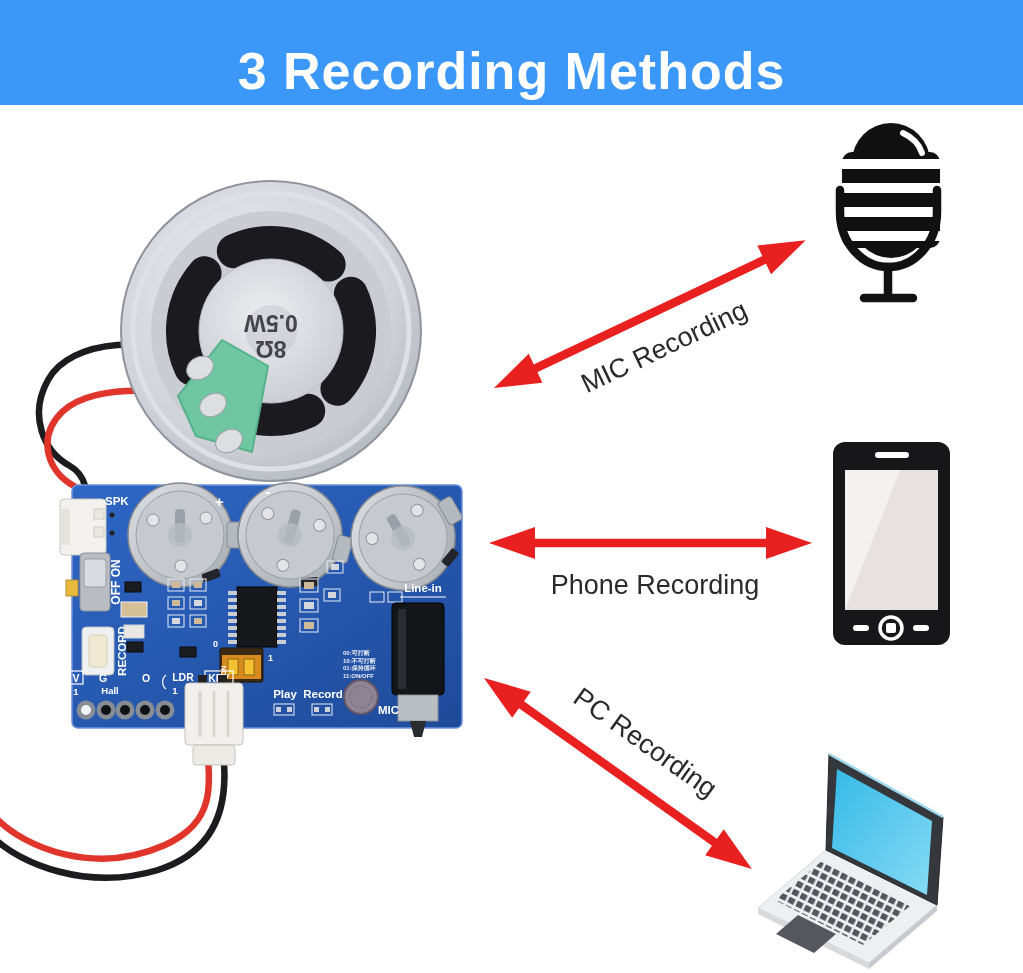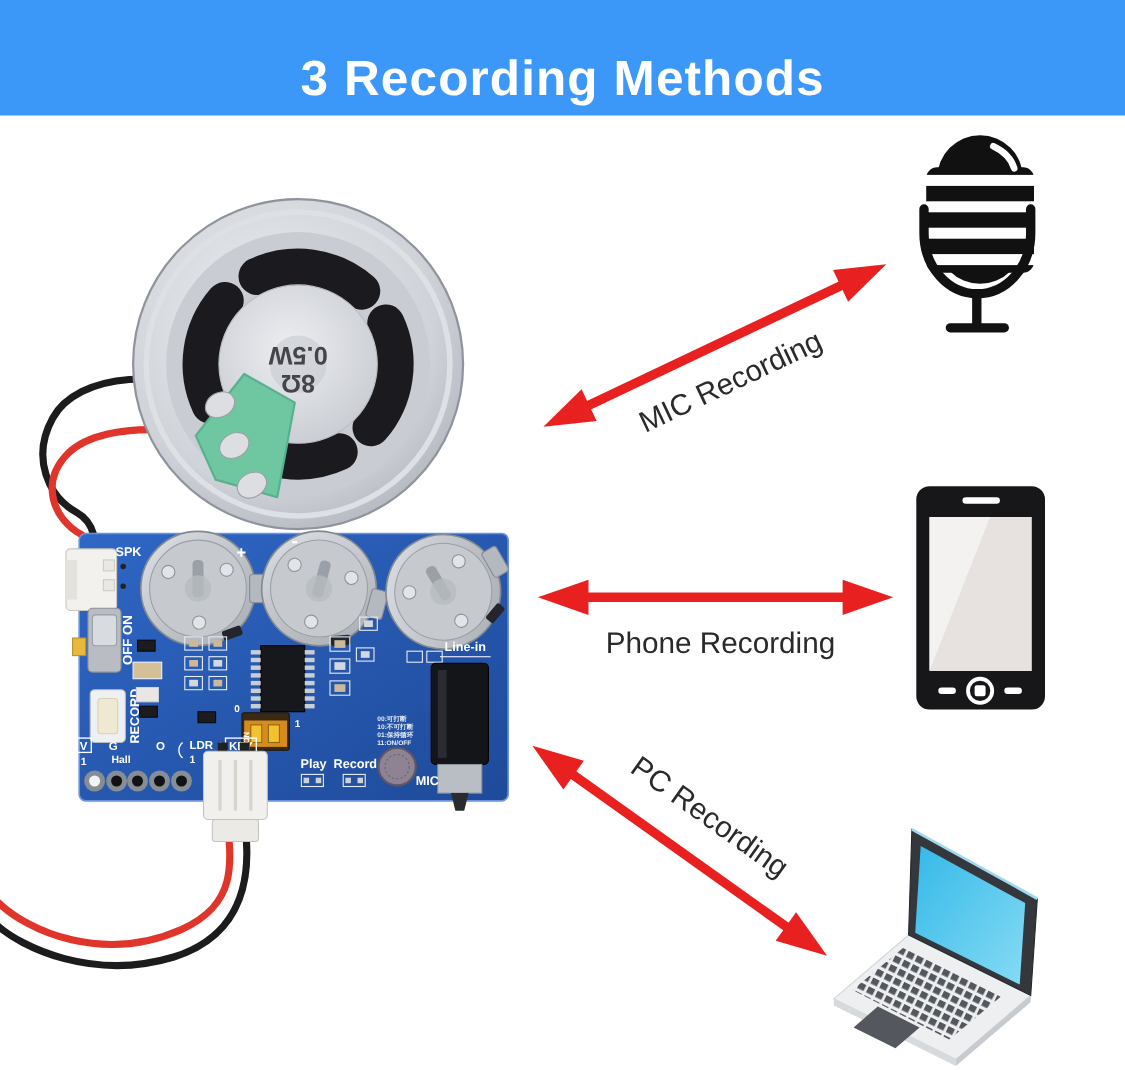--- a/index.html
+++ b/index.html
@@ -1,21 +1,21 @@
 <!DOCTYPE html>
 <html><head>
 <meta charset="utf-8">
 <style>
   html,body{margin:0;padding:0;background:#ffffff;}
   #stage{position:relative;width:1023px;height:973px;overflow:hidden;background:#ffffff;
          font-family:"Liberation Sans",sans-serif;}
   #scene{position:absolute;left:0;top:0;}
   .banner{position:absolute;left:0;top:0;width:1023px;height:105px;background:#3b97f8;
           display:flex;align-items:center;justify-content:center;z-index:5;}
-  .banner-title{font-weight:bold;font-size:45px;color:#ffffff;letter-spacing:1px;
+  .banner-title{font-weight:bold;font-size:52px;color:#ffffff;letter-spacing:1px;
                 font-family:"Liberation Sans",sans-serif;margin-top:37px;}
   text{font-family:"Liberation Sans",sans-serif;}
   .silk{fill:#ffffff;font-weight:bold;}
   .method-label{fill:#2b2a2a;font-size:27px;}
 </style>
 </head>
 <body>
 
 <div id="stage">
 

